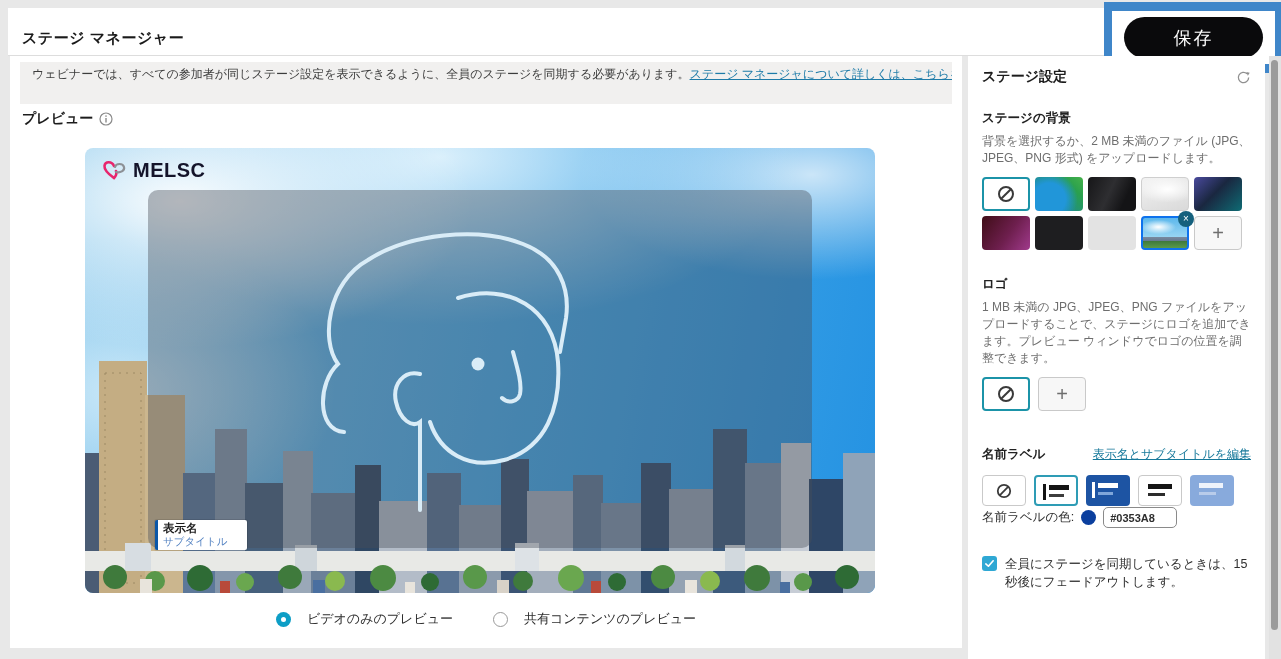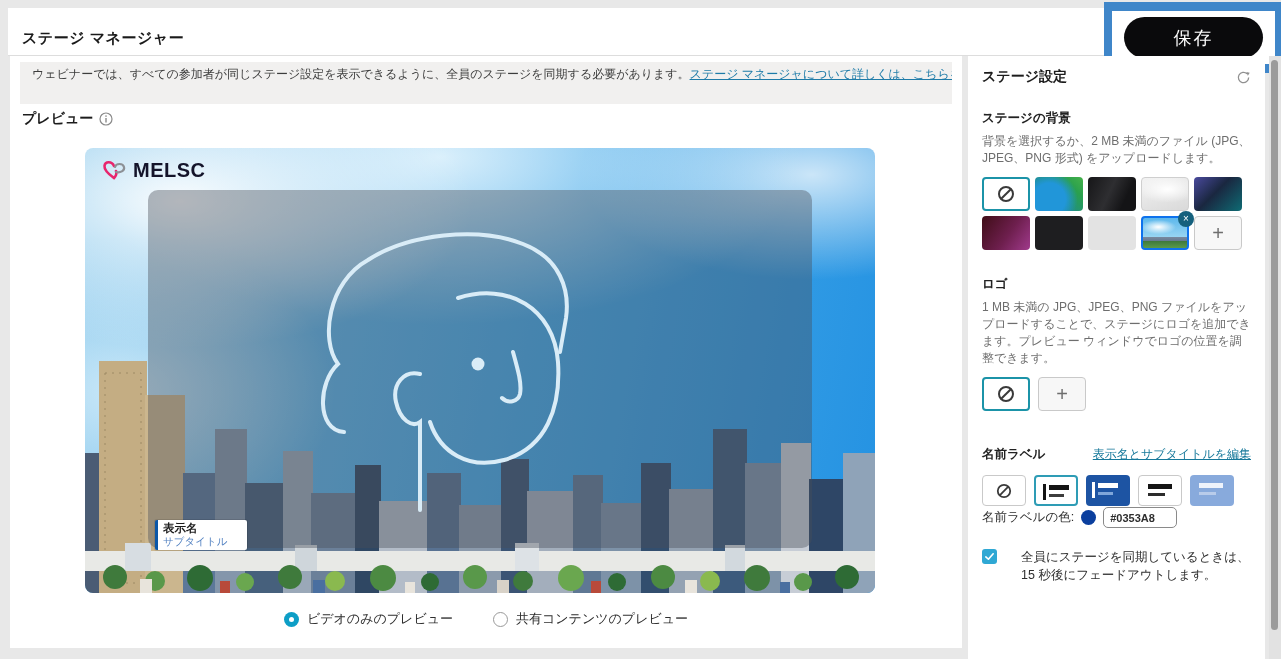--- a/index.html
+++ b/index.html
@@ -48,21 +48,21 @@
   .face-svg { position:absolute; left:160px; top:22px; }
   .brand-logo { position:absolute; left:17px; top:11px; display:flex; align-items:flex-start; gap:5px; }
   .brand-logo-text { font-size:20px; font-weight:800; color:#14142a; letter-spacing:0.5px; }
   .name-label-overlay { position:absolute; left:70px; top:372px; background:#fff; border-left:3px solid #0b57a8;
     border-radius:2px; padding:2px 20px 3px 5px; box-shadow:0 0 0 1px rgba(0,0,0,0.10); }
   .nlo-title { font-size:11.5px; font-weight:bold; color:#1c1c1c; line-height:13px; }
   .nlo-sub { font-size:10.5px; color:#4f7fc0; line-height:12px; }
 
   
   .radio-row { left:10px; top:610px; width:952px; display:flex; justify-content:center; gap:40px; }
-  .radio-item { display:flex; align-items:center; gap:8px; font-size:13px; color:#2e2e2e; cursor:pointer; }
+  .radio-item { display:flex; align-items:center; gap:16px; font-size:13px; color:#2e2e2e; cursor:pointer; }
   .radio-dot { width:15px; height:15px; border-radius:50%; }
   .radio-dot.on { background:#0d9ec6; position:relative; }
   .radio-dot.on::after { content:""; position:absolute; left:5px; top:5px; width:5px; height:5px; border-radius:50%; background:#fff; }
   .radio-dot.off { background:#fff; border:1.5px solid #9a9a9a; }
 
   
   .settings-panel { left:968px; top:56px; width:297px; height:603px; background:#fff; padding:12px 14px; }
   .settings-header { display:flex; justify-content:space-between; align-items:center; }
   .settings-title { font-size:14px; font-weight:bold; }
   .section-heading { font-size:12.5px; font-weight:bold; color:#222; }
@@ -107,21 +107,21 @@
   .style-btn.boxed .sb-line2 { left:9px; width:17px; background:#2c2c2c; }
   .style-btn.ltblue { background:#88aadc; border:none; }
   .style-btn.ltblue .sb-line1 { left:9px; width:24px; background:#eef3fb; }
   .style-btn.ltblue .sb-line2 { left:9px; width:17px; background:#b9ccea; }
 
   .color-row { display:flex; align-items:center; gap:7px; margin-top:1px; font-size:12.5px; color:#2e2e2e; }
   .color-swatch { width:15px; height:15px; border-radius:50%; background:#0b3f9e; }
   .color-input { width:74px; height:21px; border:1px solid #8a8a8a; border-radius:5px; font-size:11px;
     font-family:"Liberation Sans","DejaVu Sans",sans-serif; padding:1px 6px; color:#2e2e2e;font-weight:bold; }
 
-  .sync-row { display:flex; gap:24px; margin-top:20px; }
+  .sync-row { display:flex; gap:8px; margin-top:27px; }
   .checkbox { width:15px; height:15px; min-width:15px; border-radius:3px; background:#2fa8d4; margin-top:1px;
     display:flex; align-items:center; justify-content:center; cursor:pointer; }
   .sync-text { font-size:12.5px; color:#2e2e2e; line-height:18px; width:250px; }
 
   
   .scroll-track { left:1269px; top:56px; width:12px; height:603px; background:#e2e2e2; }
   .scroll-thumb { left:1271px; top:60px; width:7px; height:570px; background:#9b9b9b; border-radius:4px; }
 
   .icon-btn { cursor:pointer; display:flex; align-items:center; }
 </style>

